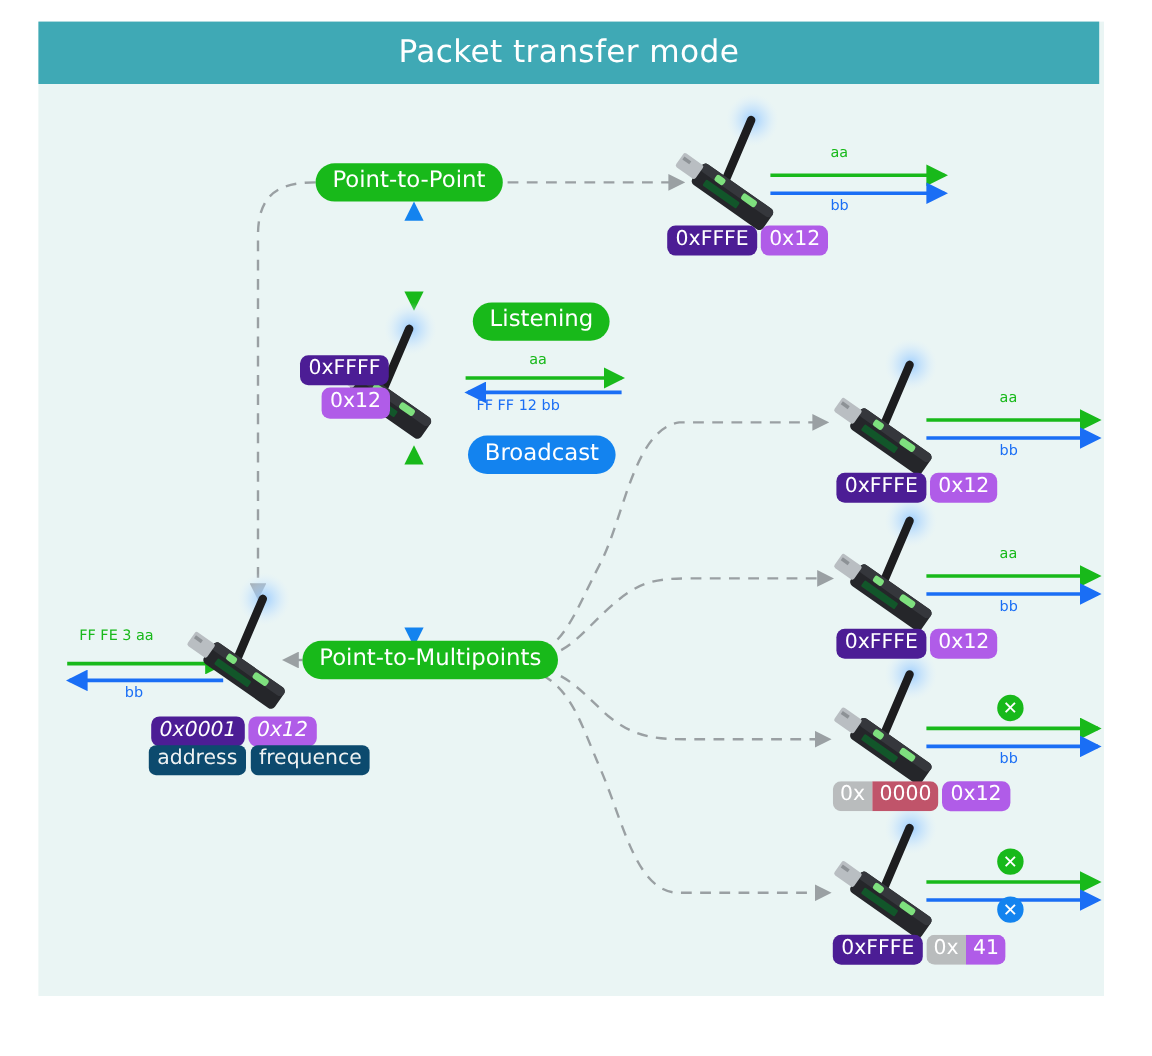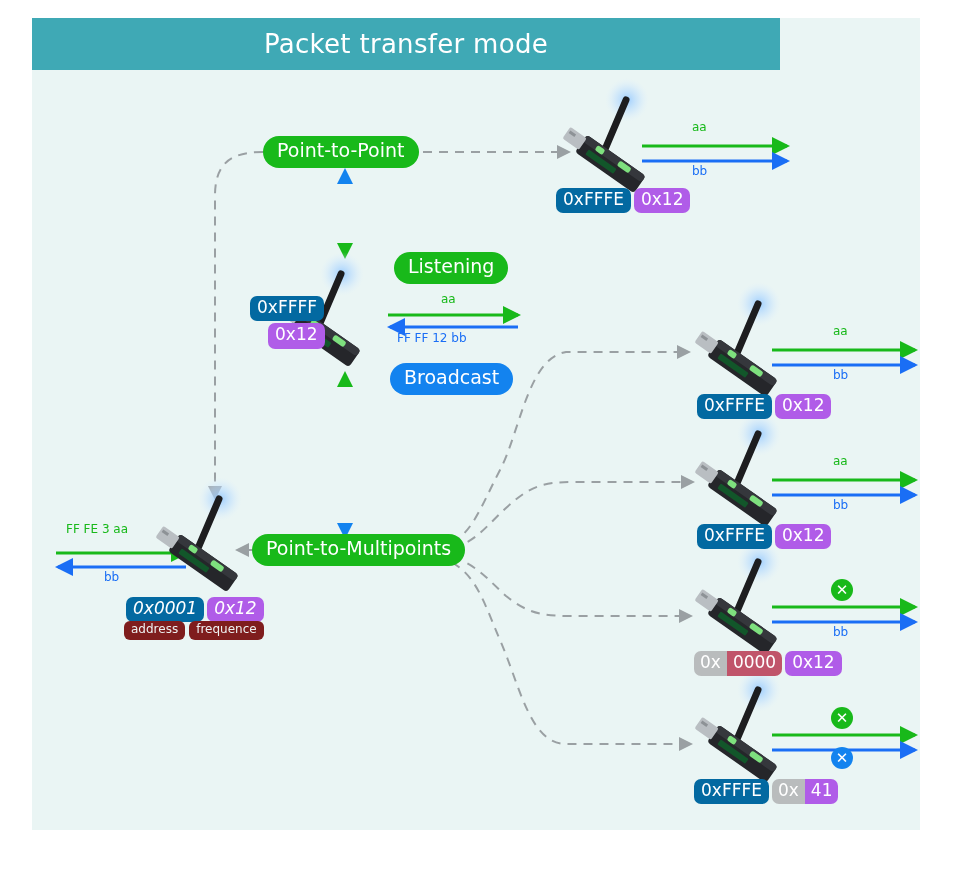--- a/index.html
+++ b/index.html
@@ -1,42 +1,42 @@
 <!DOCTYPE html>
 <html><head>
 <meta charset="utf-8">
 <style>
   html,body{margin:0;padding:0;background:#fff;}
   body{width:960px;height:880px;font-family:"DejaVu Sans",sans-serif;}
   .page{position:relative;width:960px;height:880px;overflow:hidden;background:#ffffff;}
   .panel{position:absolute;left:32px;top:18px;width:888px;height:812px;background:#eaf5f4;}
-  .header{position:absolute;left:32px;top:18px;width:748px;height:52px;background:#3fa9b5;
+  .header{position:absolute;left:32px;top:18px;width:884px;height:52px;background:#3fa9b5;
           display:flex;align-items:center;justify-content:center;}
   .header-title{color:#ffffff;font-size:26px;letter-spacing:.3px;font-family:"DejaVu Sans",sans-serif;}
 
   svg.layer{position:absolute;left:0;top:0;width:960px;height:880px;pointer-events:none;}
 
   .node{position:absolute;display:inline-flex;align-items:center;justify-content:center;
         border-radius:20px;color:#fff;font-size:19px;padding:4px 14px 6px;white-space:nowrap;
         font-family:"DejaVu Sans",sans-serif;line-height:1.15;}
   .node.green{background:#18b91a;}
   .node.blue{background:#1383ef;}
 
   .badge-row{position:absolute;display:flex;align-items:center;gap:3px;white-space:nowrap;}
   .badge{display:inline-block;border-radius:7px;padding:1px 7px 3px;color:#fff;font-size:17px;
          line-height:1.25;font-family:"DejaVu Sans",sans-serif;}
-  .b-red{background:#0369a1;}
+  .b-red{background:#4c1d95;}
   .b-purple{background:#b05ce8;}
   .badge.split{padding:0;overflow:hidden;display:inline-flex;}
   .badge.split > span{padding:1px 6px 3px;display:inline-block;}
   .sp-gray{background:#b9bcbd;}
   .sp-red{background:#c0546a;}
   .sp-purple{background:#b05ce8;}
   .sublabel-row{position:absolute;display:flex;gap:4px;white-space:nowrap;}
-  .sublabel{background:#7f1d1d;color:#eef2f2;border-radius:6px;padding:1px 7px 3px;font-size:12px;
+  .sublabel{background:#0c4a6e;color:#eef2f2;border-radius:6px;padding:1px 7px 3px;font-size:17px;
             line-height:1.25;}
 
   .arrow-label{position:absolute;font-size:12px;white-space:nowrap;font-family:"DejaVu Sans",sans-serif;}
   .lab-green{color:#18b91a;}
   .lab-blue{color:#1a6ef5;}
   .xmark{position:absolute;width:22px;height:22px;border-radius:50%;
          display:flex;align-items:center;justify-content:center;color:#fff;font-size:15px;
          line-height:1;font-family:"DejaVu Sans",sans-serif;}
   .x-green{background:#18b91a;}
   .x-blue{background:#1383ef;}

